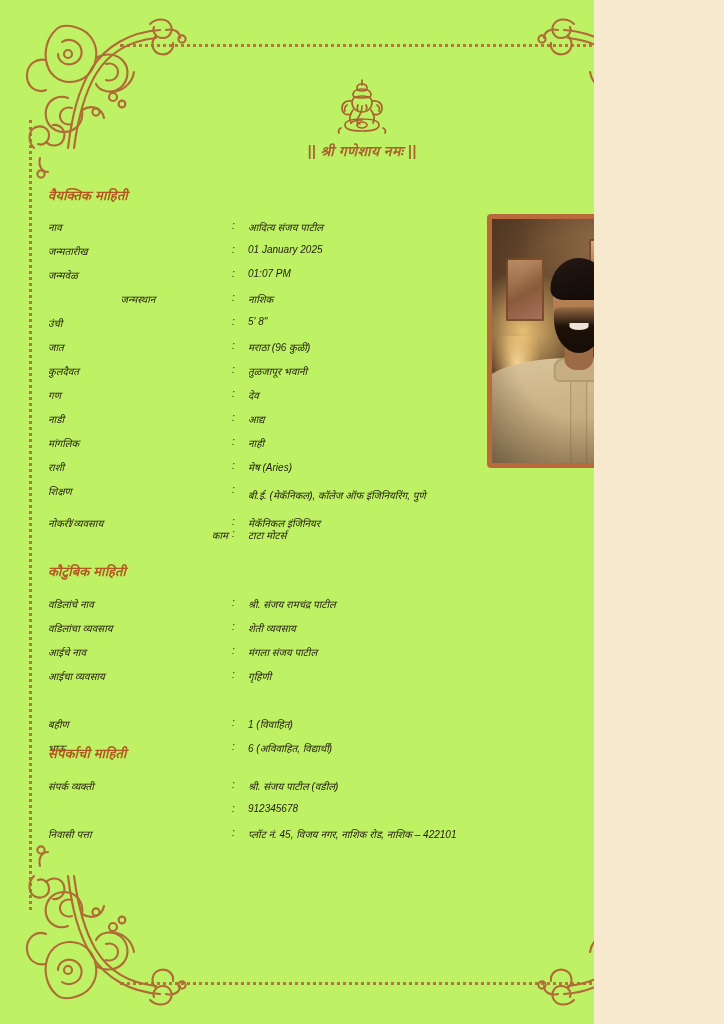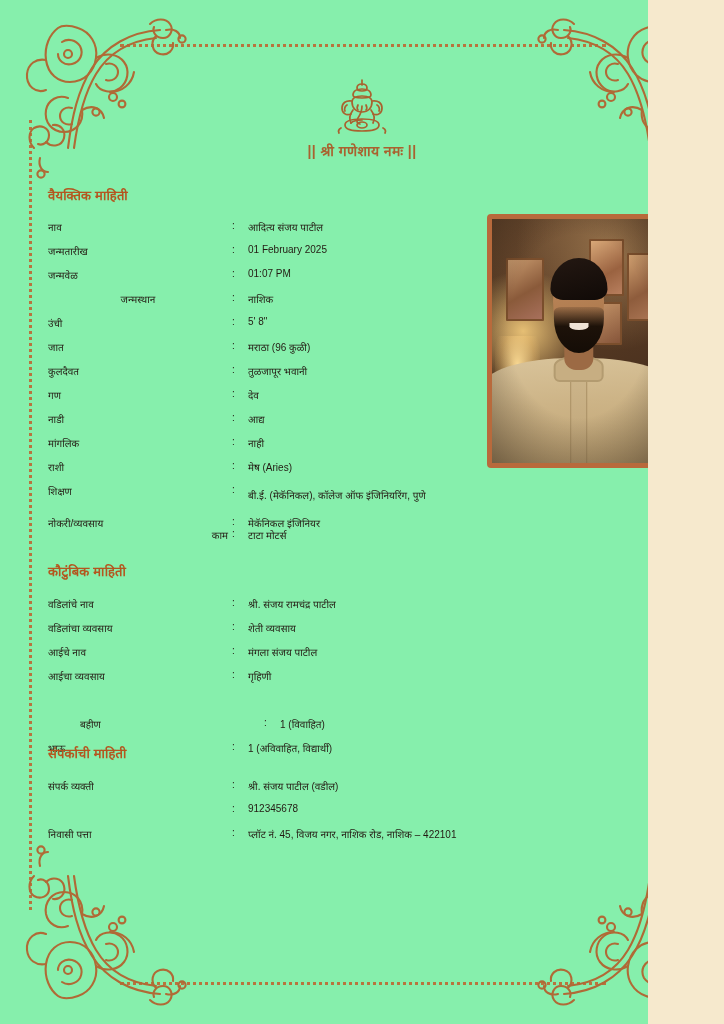--- a/index.html
+++ b/index.html
@@ -9,24 +9,25 @@
   body {
     width: 724px;
     height: 1024px;
     background: #f6e9cd;
     font-family: "Liberation Sans", "DejaVu Sans", sans-serif;
     overflow: hidden;
     position: relative;
   }
   #page {
     position: relative;
-    width: 648px;
+    width: 594px;
     height: 1024px;
-    background: #86efac;
+    background: #bef264;
     overflow: hidden;
+    font-style: italic;
   }
 
   
   .frame-line {
     position: absolute;
     pointer-events: none;
   }
   .frame-v {
     width: 0;
     border-left: 3px dotted #b8743e;
@@ -434,21 +435,21 @@
   <div class="content" id="content">
       <div class="section-title" style="top: 186px;">वैयक्तिक माहिती</div>
       <div class="row" style="top: 220px;">
         <span class="label">नाव</span>
         <span class="colon">:</span>
         <span class="value">आदित्य संजय पाटील</span>
       </div>
       <div class="row" style="top: 244px;">
         <span class="label">जन्मतारीख</span>
         <span class="colon">:</span>
-        <span class="value">01 February 2025</span>
+        <span class="value">01 January 2025</span>
       </div>
       <div class="row" style="top: 268px;">
         <span class="label">जन्मवेळ</span>
         <span class="colon">:</span>
         <span class="value">01:07 PM</span>
       </div>
       <div class="row" style="top: 292px; text-align: center;">
         <span class="label">जन्मस्थान</span>
         <span class="colon">:</span>
         <span class="value">नाशिक</span>
@@ -520,23 +521,23 @@
         <span class="value">मंगला संजय पाटील</span>
       </div>
       <div class="row" style="top: 669px;">
         <span class="label">आईचा व्यवसाय</span>
         <span class="colon">:</span>
         <span class="value">गृहिणी</span>
       </div>
       <div class="row" style="top: 693px; margin-top: 48px;">
         <span class="label">भाऊ</span>
         <span class="colon">:</span>
-        <span class="value">1 (अविवाहित, विद्यार्थी)</span>
-      </div>
-      <div class="row" style="top: 717px; margin-left: 32px;">
+        <span class="value">6 (अविवाहित, विद्यार्थी)</span>
+      </div>
+      <div class="row" style="top: 717px;">
         <span class="label">बहीण</span>
         <span class="colon">:</span>
         <span class="value">1 (विवाहित)</span>
       </div>
       <div class="section-title" style="top: 744px;">संपर्काची माहिती</div>
       <div class="row" style="top: 779px;">
         <span class="label">संपर्क व्यक्ती</span>
         <span class="colon">:</span>
         <span class="value">श्री. संजय पाटील (वडील)</span>
       </div>

